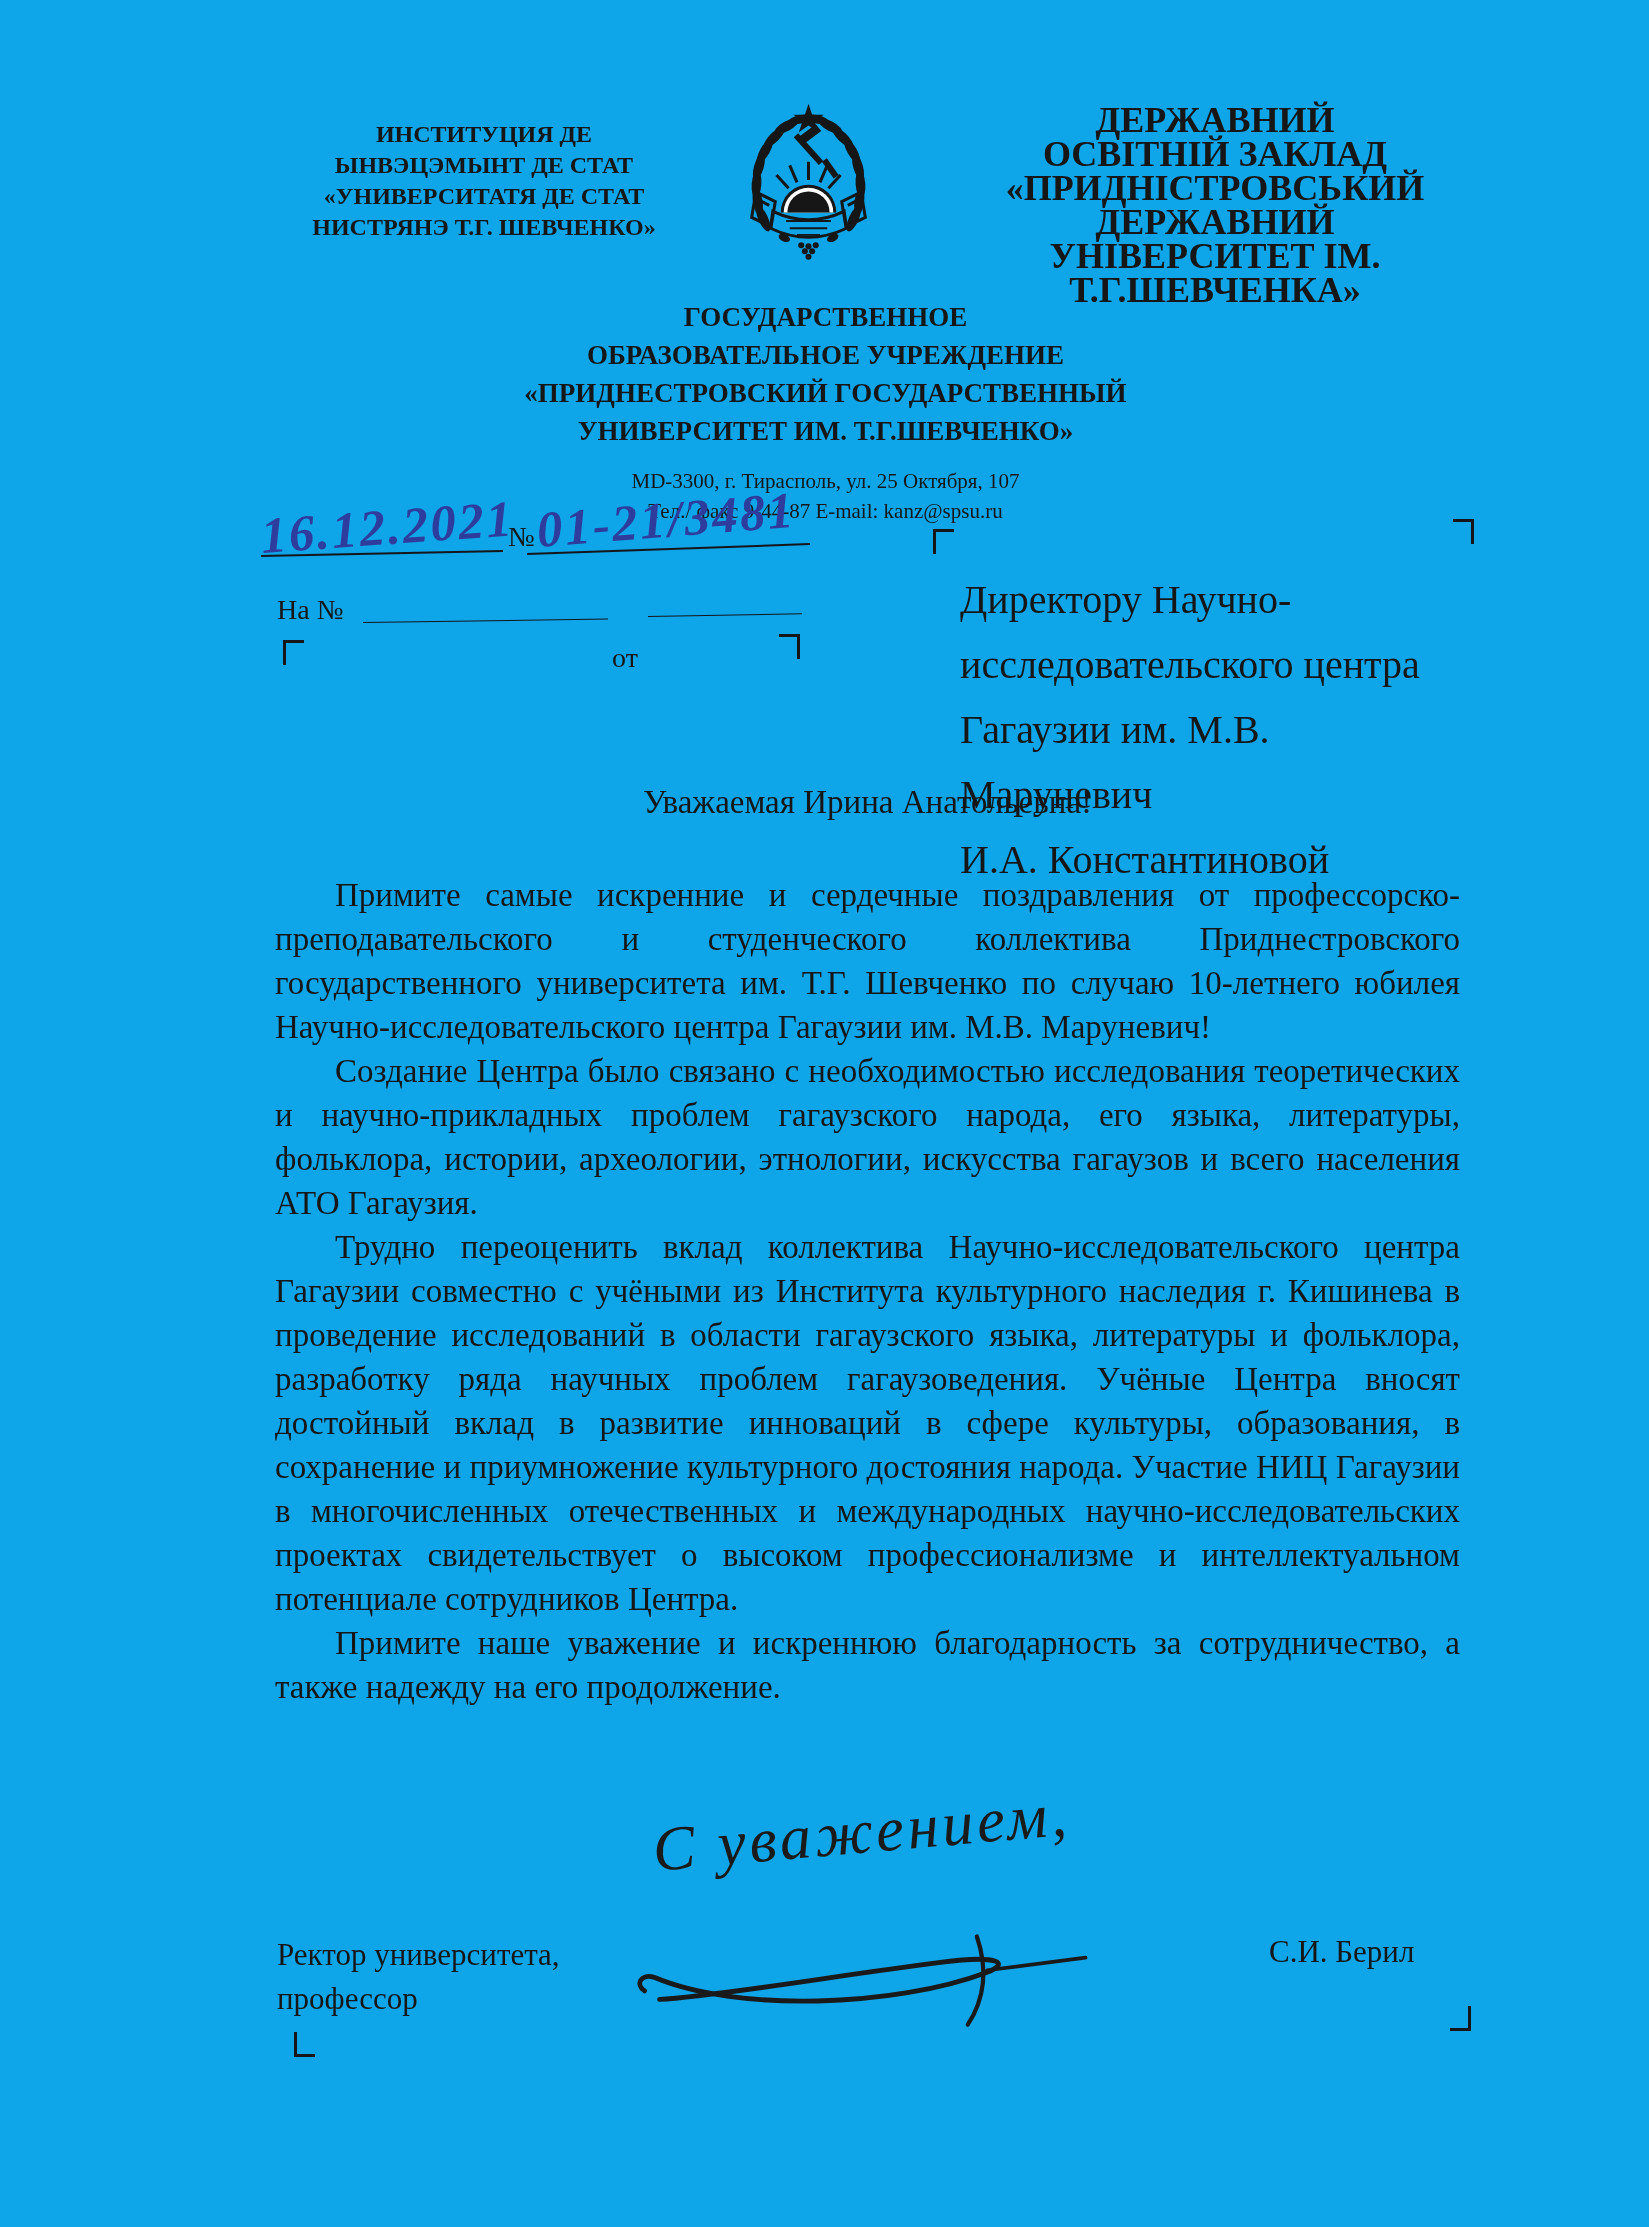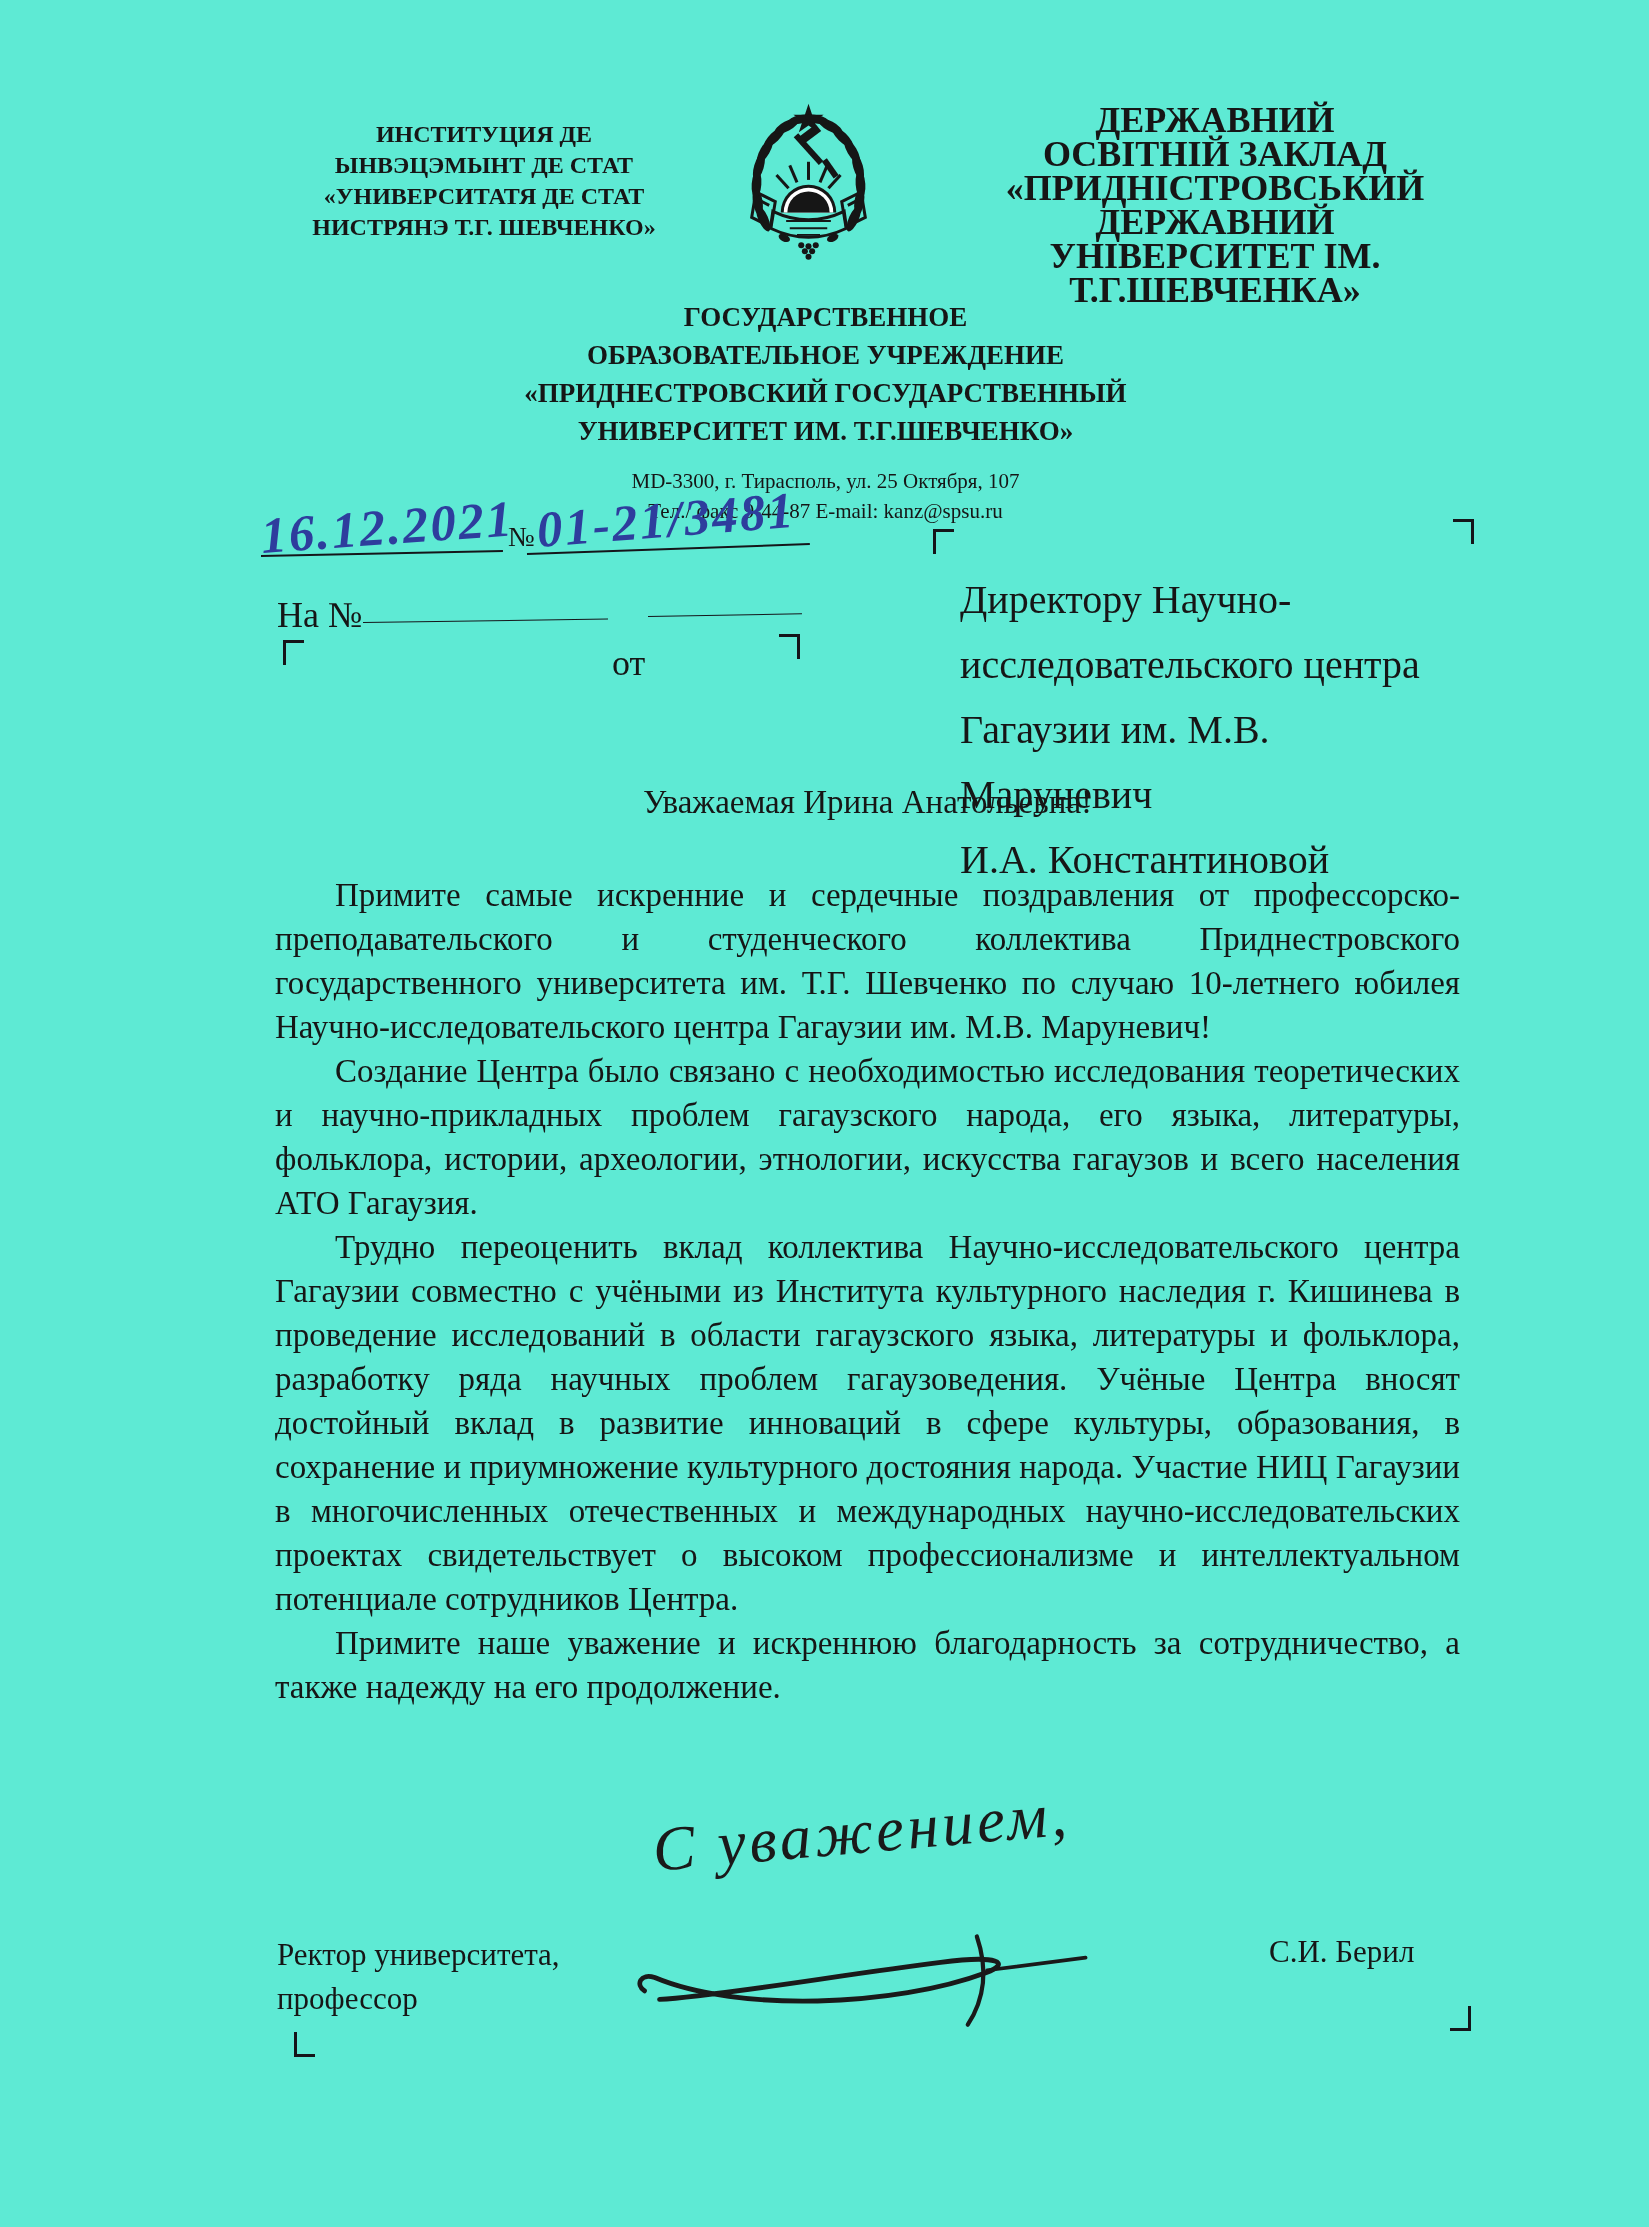--- a/index.html
+++ b/index.html
@@ -1,17 +1,17 @@
 <!DOCTYPE html>
 <html style="font-size:9.7px"><head>
 <meta charset="utf-8">
 <style>
   html,body { margin:0; padding:0; background:#d9d9d9; }
   .page {
-    position:relative; width:1650px; height:2227px; background:#5eead4;
+    position:relative; width:1650px; height:2227px; background:#0ea5e9;
     font-family:"Liberation Serif","DejaVu Serif",serif; color:#161616;
     overflow:hidden; margin:0 auto;
   }
   .pre { white-space:pre-line; }
   .hdr { position:absolute; text-align:center; font-weight:bold; }
   .hdr-left   { left:254px;  top:119px; width:460px;  font-size:24px; line-height:31px; }
   .hdr-right  { left:940px; top:103px; width:550px;  font-size:36px; line-height:34px; }
   .hdr-center { left:520px;  top:298px; width:611px; font-size:27px; line-height:38px; }
   .emblem { position:absolute; left:739px; top:100px; width:139px; height:161px; }
   .address { position:absolute; left:490px; top:466px; width:671px; text-align:center; font-size:21px; line-height:30px; }
@@ -19,21 +19,21 @@
   .hand-blue {
     position:absolute; color:#2e3d9d; font-style:italic; font-weight:bold;
     font-size:51px; letter-spacing:2.4px; transform-origin:left center;
   }
   .date-hw { left:261px; top:507px; transform:rotate(-4deg); }
   .num-hw  { left:537px; top:501px; transform:rotate(-4.5deg); }
   .num-sign { position:absolute; left:508px; top:521px; font-size:28px; }
   .rule { position:absolute; border-top:2.4px solid #15151a; height:0; transform-origin:left center; }
   .date-line { left:261px;  top:555px;  width:242px; transform:rotate(-1.2deg); }
   .num-line  { left:527px;  top:553px;  width:283px; transform:rotate(-2deg); }
-  .na-label, .ot-label { position:absolute; font-size:36px; }
+  .na-label, .ot-label { position:absolute; font-size:28px; }
   .na-label { left:277px;  top:594px; }
   .ot-label { left:612px; top:594px;margin-top:48px; }
   .na-line1 { left:363px;  top:622px; width:245px; transform:rotate(-0.8deg); border-top-width:1.8px; }
   .na-line2 { left:648px; top:616px; width:154px; transform:rotate(-1deg);   border-top-width:1.8px; }
 
   .corner { position:absolute; width:18px; height:22px; }
   .c-tl { border-top:3px solid #15151a; border-left:3px solid #15151a; }
   .c-tr { border-top:3px solid #15151a; border-right:3px solid #15151a; }
   .c-bl { border-bottom:3px solid #15151a; border-left:3px solid #15151a; }
   .c-br { border-bottom:3px solid #15151a; border-right:3px solid #15151a; }

